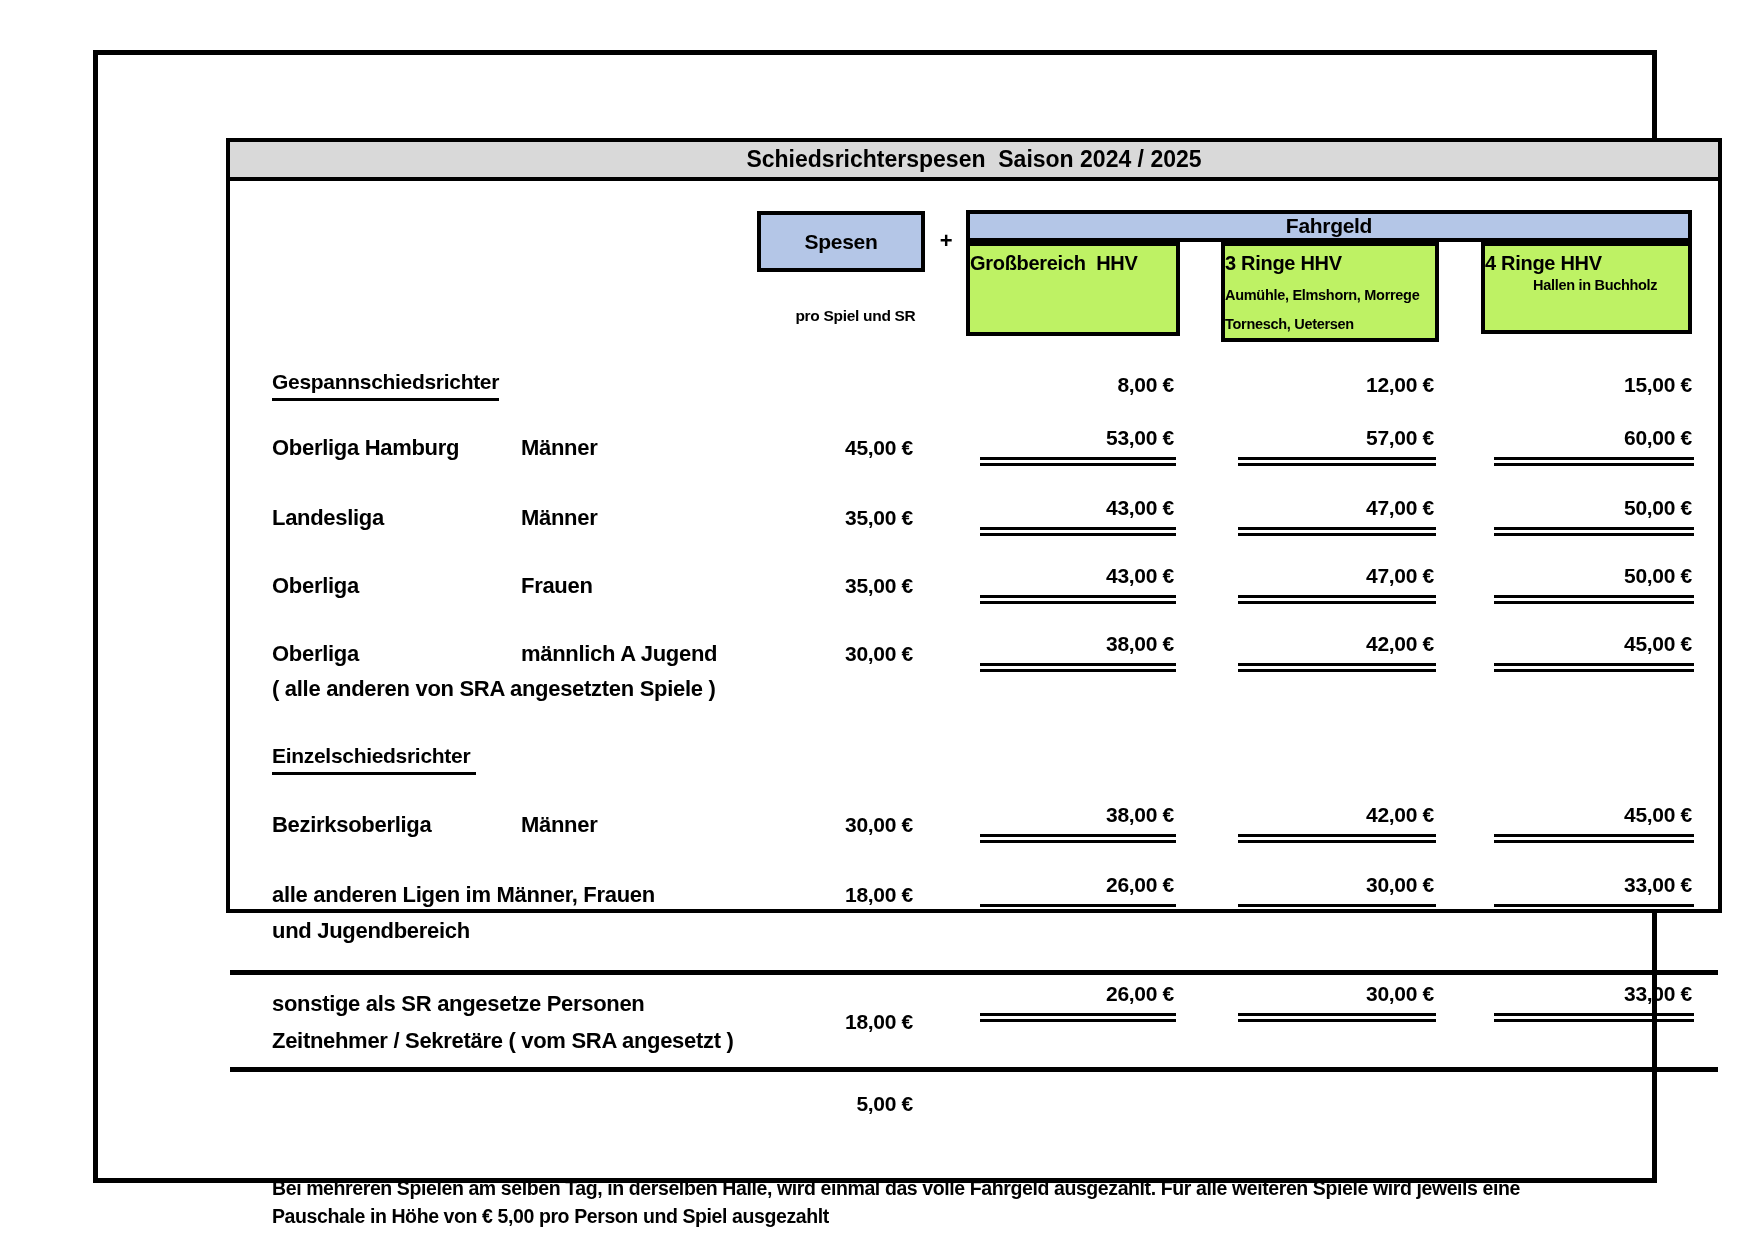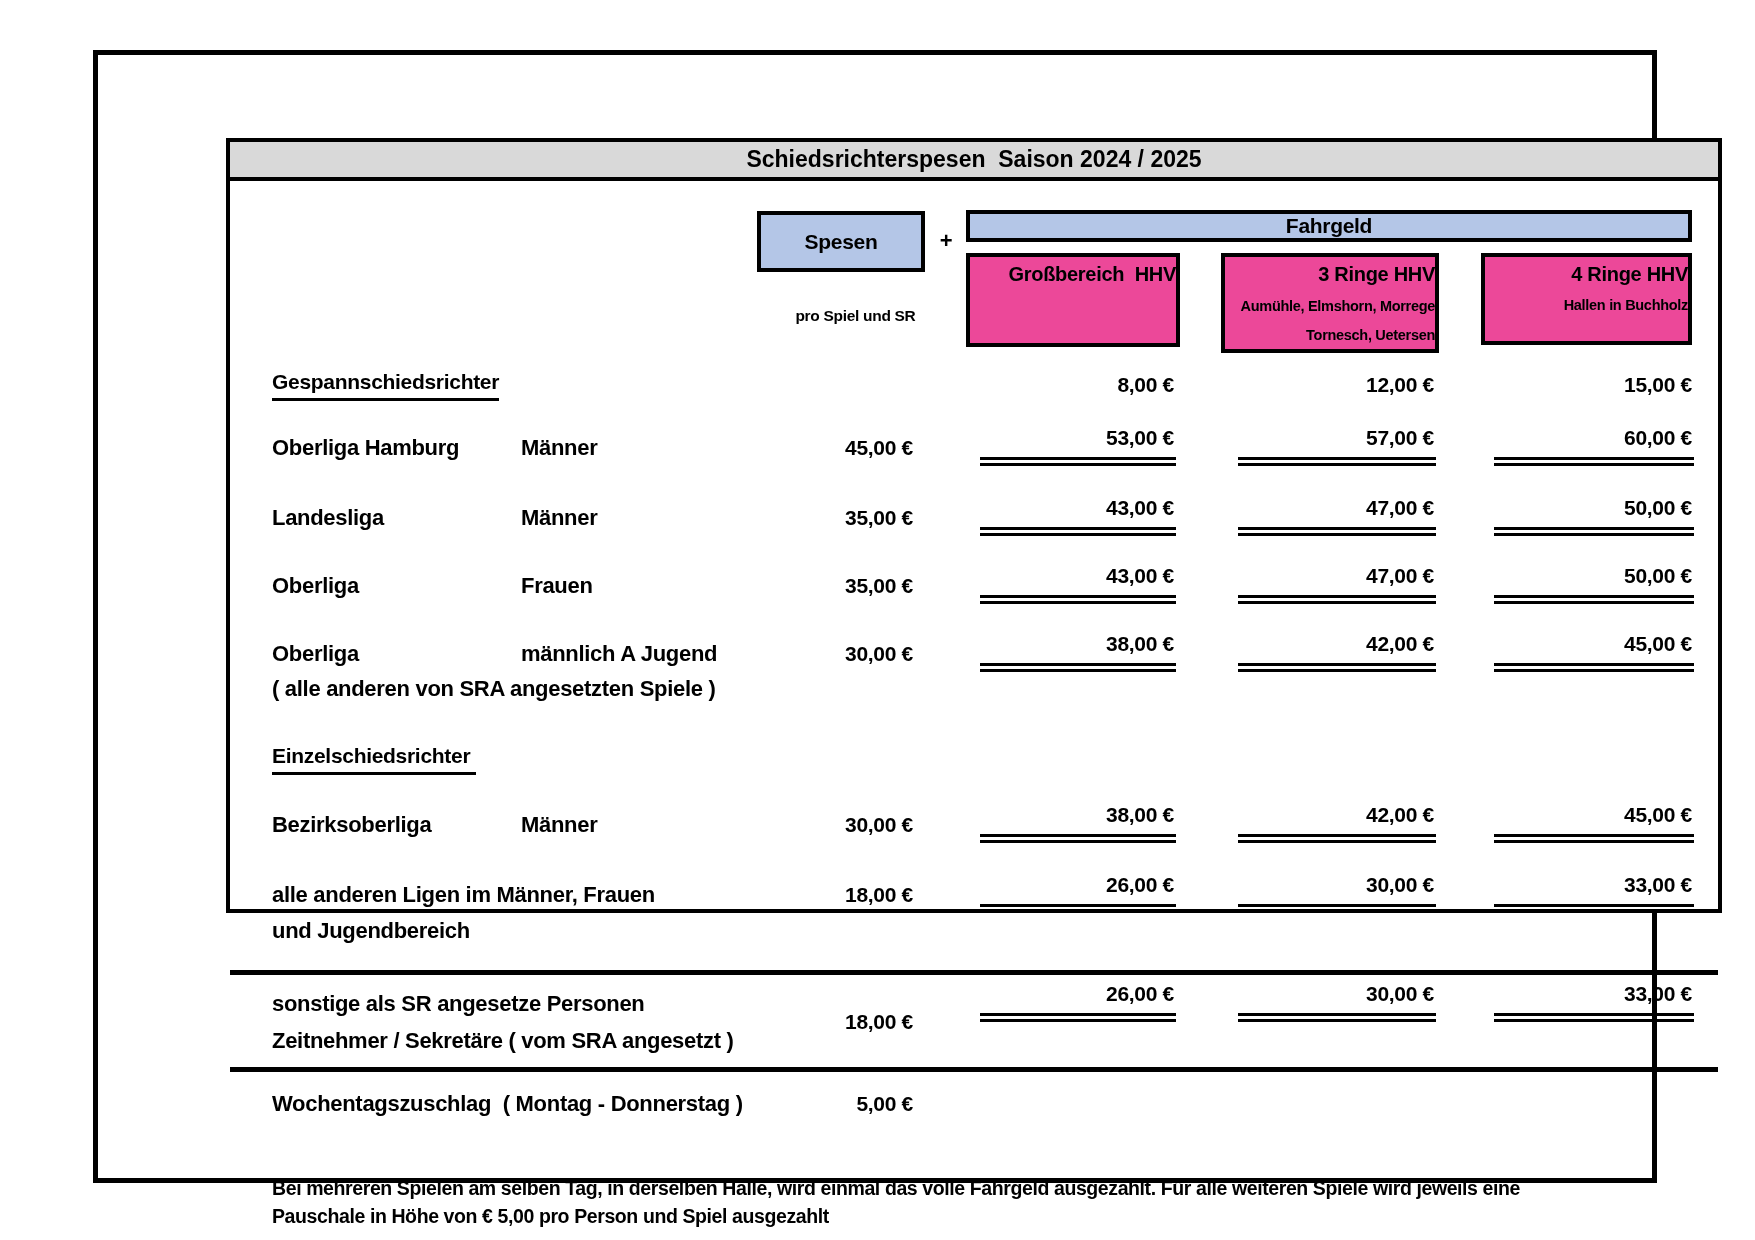--- a/index.html
+++ b/index.html
@@ -35,29 +35,29 @@
     display:flex;align-items:center;justify-content:center;font-size:21px;
   }
   .plus{position:absolute;left:700px;top:85px;width:32px;text-align:center;font-size:22px;line-height:28px;}
   .note-spesen{position:absolute;left:513px;top:164px;width:225px;text-align:center;font-size:15.5px;line-height:20px;}
   .fahrgeldbar{
     position:absolute;left:736px;top:68px;width:726px;height:32px;
     background:var(--blue);border:4px solid var(--ink);box-sizing:border-box;
     display:flex;align-items:center;justify-content:center;font-size:21px;
   }
   .colbox{
-    position:absolute;top:111px;background:#ec4899;border:4px solid var(--ink);
-    box-sizing:border-box;text-align:right;
+    position:absolute;top:100px;background:#bef264;border:4px solid var(--ink);
+    box-sizing:border-box;text-align:left;
   }
   .cb1{left:736px;width:214px;height:94px;}
   .cb2{left:991px;width:218px;height:100px;}
   .cb3{left:1251px;width:211px;height:92px;}
   .ctitle{font-size:20px;line-height:26px;margin-top:4px;}
   .csub{font-size:14.5px;line-height:19px;margin-top:10px;}
-  .cb3 .csub{margin-top:9px;}
+  .cb3 .csub{margin-top:0;padding-left:48px;}
   .lbl{position:absolute;font-size:22px;line-height:28px;}
   .heading{position:absolute;font-size:21px;line-height:28px;}
   .heading .und{display:inline-block;border-bottom:3px solid var(--ink);padding-bottom:2px;}
   .sval{position:absolute;left:470px;width:213px;font-size:21px;line-height:28px;text-align:right;}
   .fcell{
     position:absolute;font-size:21px;line-height:28px;text-align:right;
     padding:0 2px 5px 0;border-bottom:9px double var(--ink);box-sizing:content-box;
   }
   .f1{left:750px;width:194px;}
   .f2{left:1008px;width:196px;}
@@ -155,21 +155,20 @@
 
       <div class="divider" style="top:828px;"></div>
       <div class="lbl t" style="left:42px;top:848px;">sonstige als SR angesetze Personen</div>
       <div class="lbl t" style="left:42px;top:885px;">Zeitnehmer / Sekretäre ( vom SRA angesetzt )</div>
       <div class="sval t" style="top:866px;">18,00 €</div>
       <div class="fcell f1 t" style="top:838px;">26,00 €</div>
       <div class="fcell f2 t" style="top:838px;">30,00 €</div>
       <div class="fcell f3 t" style="top:838px;">33,00 €</div>
       <div class="divider" style="top:925px;"></div>
 
-      <div class="lbl t" style="left:42px;top:948px;">Wochentagszuschlag  ( Montag - Donnerstag )</div>
       <div class="sval t" style="top:948px;">5,00 €</div>
 
       <div class="para" style="top:999px;">Bei mehreren Spielen am selben Tag, in derselben Halle, wird einmal das volle Fahrgeld ausgezahlt. Für alle weiteren Spiele wird jeweils eine</div>
       <div class="para" style="top:1027px;">Pauschale in Höhe von € 5,00 pro Person und Spiel ausgezahlt</div>
 
     </div>
   </div>
 </div>
 
 </body></html>

